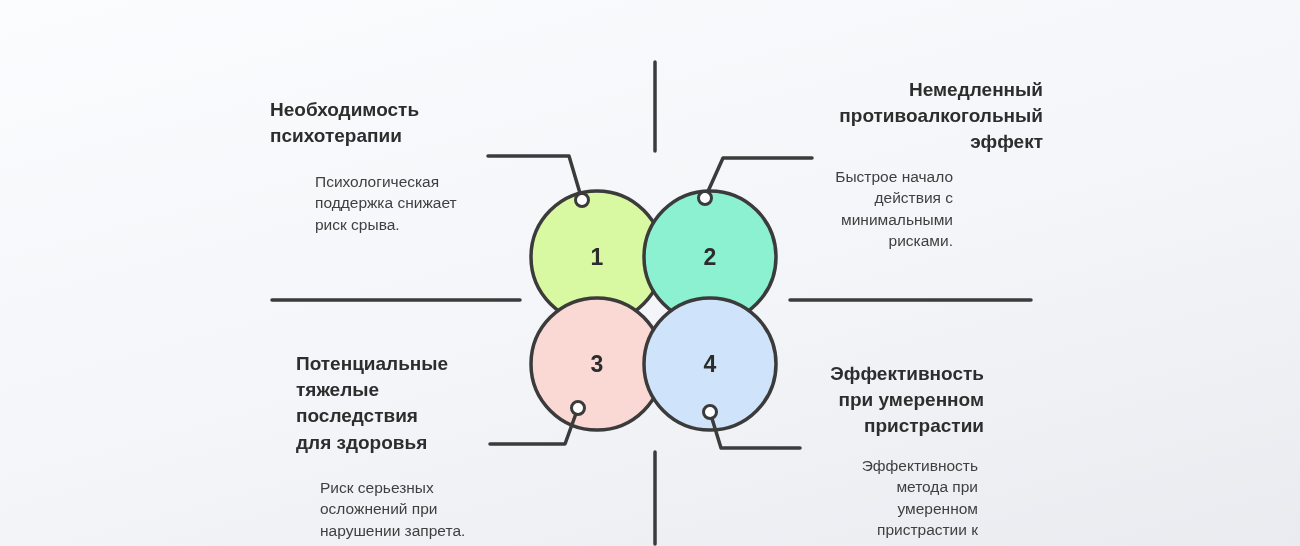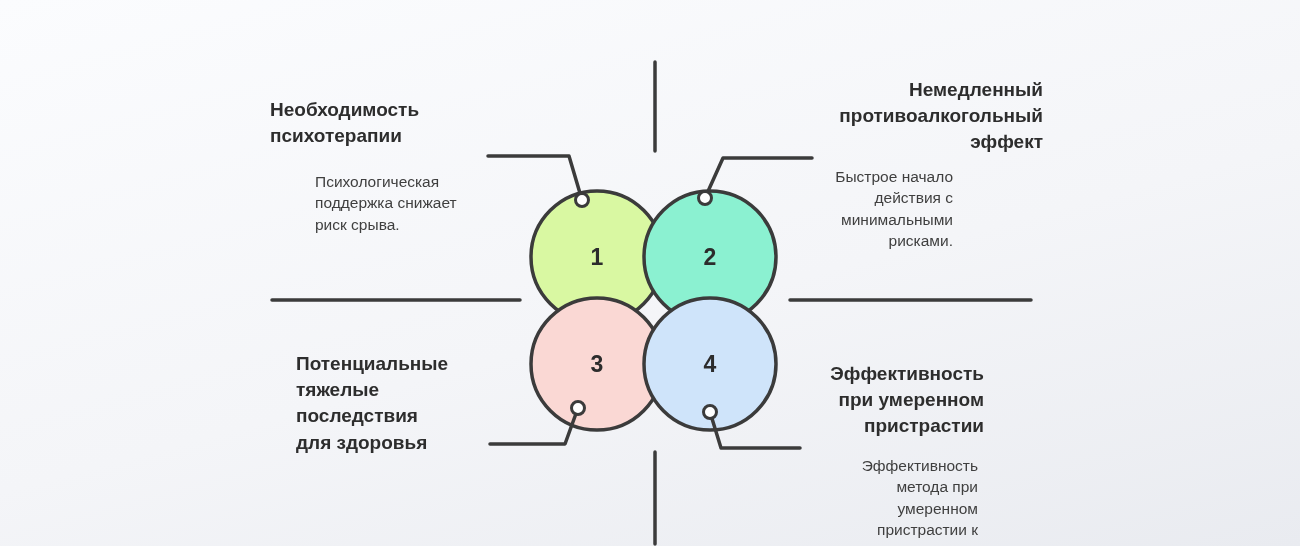--- a/index.html
+++ b/index.html
@@ -119,20 +119,23 @@
   <div class="label tr-heading align-left">
     <h2>Немедленный противоалкогольный эффект</h2>
   </div>
   <div class="label tr-body align-left">
     <p>Быстрое начало действия с минимальными рисками.</p>
   </div>
 
   <div class="label bl-heading align-right">
     <h2>Потенциальные тяжелые последствия для здоровья</h2>
   </div>
+  <div class="label bl-body align-right">
+    <p>Риск серьезных осложнений при нарушении запрета.</p>
+  </div>
 
   <div class="label br-heading align-left">
     <h2>Эффективность при умеренном пристрастии</h2>
   </div>
   <div class="label br-body align-left">
     <p>Эффективность метода при умеренном пристрастии к алкоголю.</p>
   </div>
 
 </div>
 

